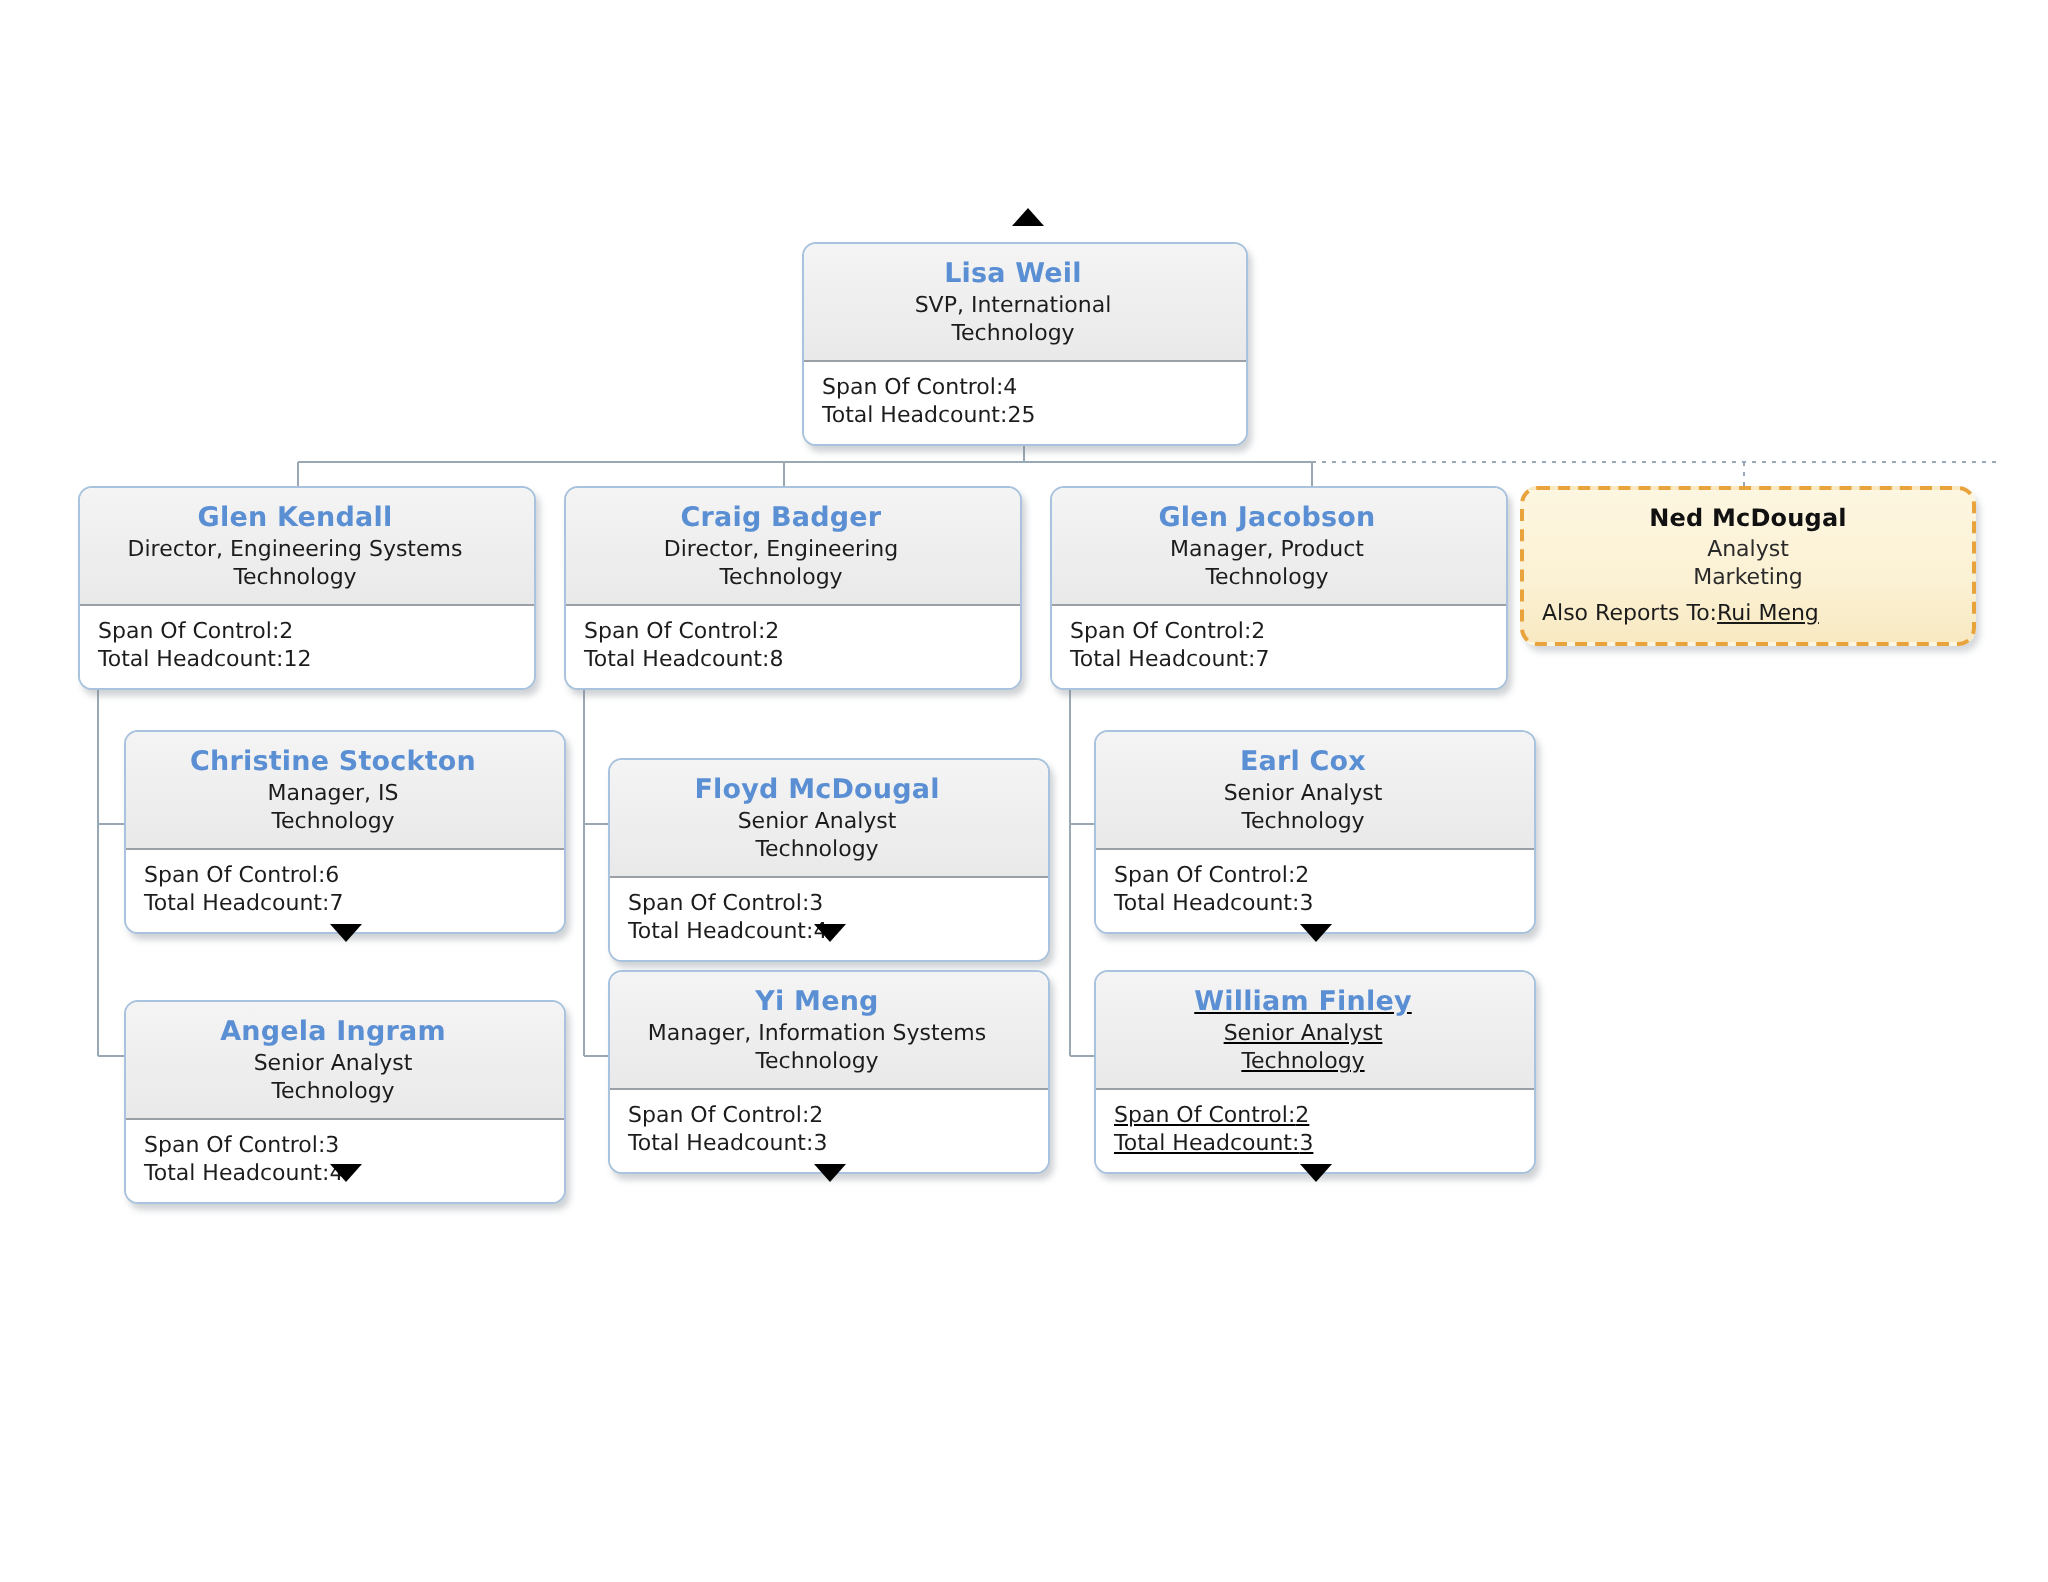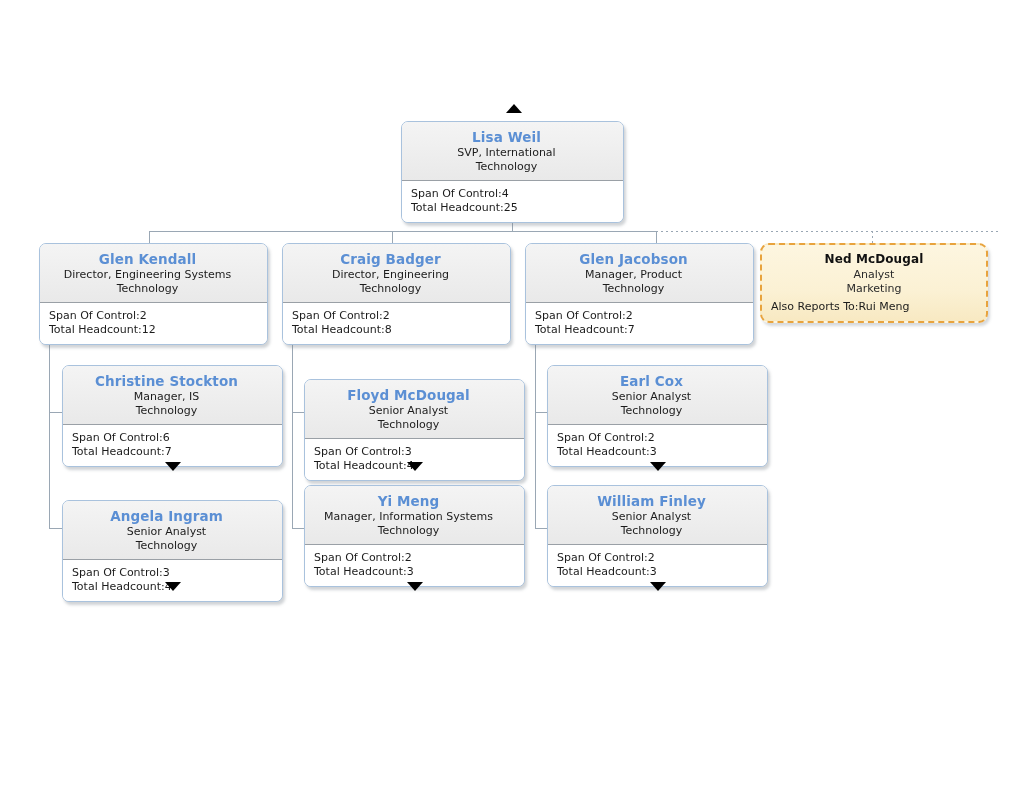--- a/index.html
+++ b/index.html
@@ -106,20 +106,21 @@
   }
   .node.highlight .node-title,
   .node.highlight .node-dept { color: #2a2a2a; }
   .node.highlight .node-body {
     background: transparent;
     padding: 2px 9px 7px 9px;
   }
   .node.highlight .stat-value a,
   .node.highlight .link {
     color: #1a1a1a;
+    text-decoration: underline;
     font-size: 11px;
     cursor: pointer;
   }
 
   
   .tri {
     position: absolute;
     width: 0; height: 0;
     border-left: 8px solid transparent;
     border-right: 8px solid transparent;
@@ -344,21 +345,21 @@
         <span class="stat-value">2</span>
       </div>
       <div class="stat-row">
         <span class="stat-label">Total Headcount:</span>
         <span class="stat-value">3</span>
       </div>
     </div>
   </div>
   <div class="tri down" style="left:407px; top:582px;"></div>
 
-  <div class="node lvl3" style="left:547px; top:485px;">
+  <div class="node lvl3" style="left:547px; top:485px;text-decoration:underline;">
     <div class="node-head">
       <div class="node-name">William Finley</div>
       <div class="node-title">Senior Analyst</div>
       <div class="node-dept">Technology</div>
     </div>
     <div class="node-body">
       <div class="stat-row">
         <span class="stat-label">Span Of Control:</span>
         <span class="stat-value">2</span>
       </div>

